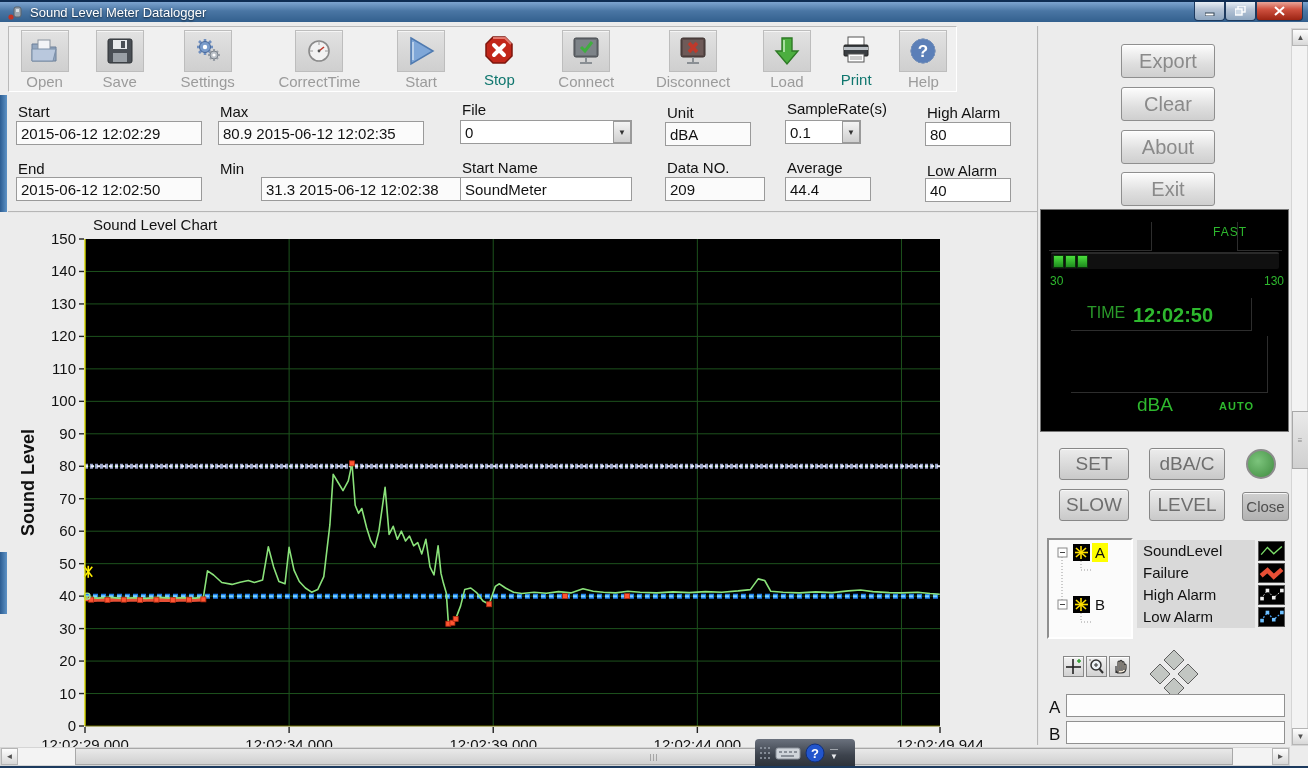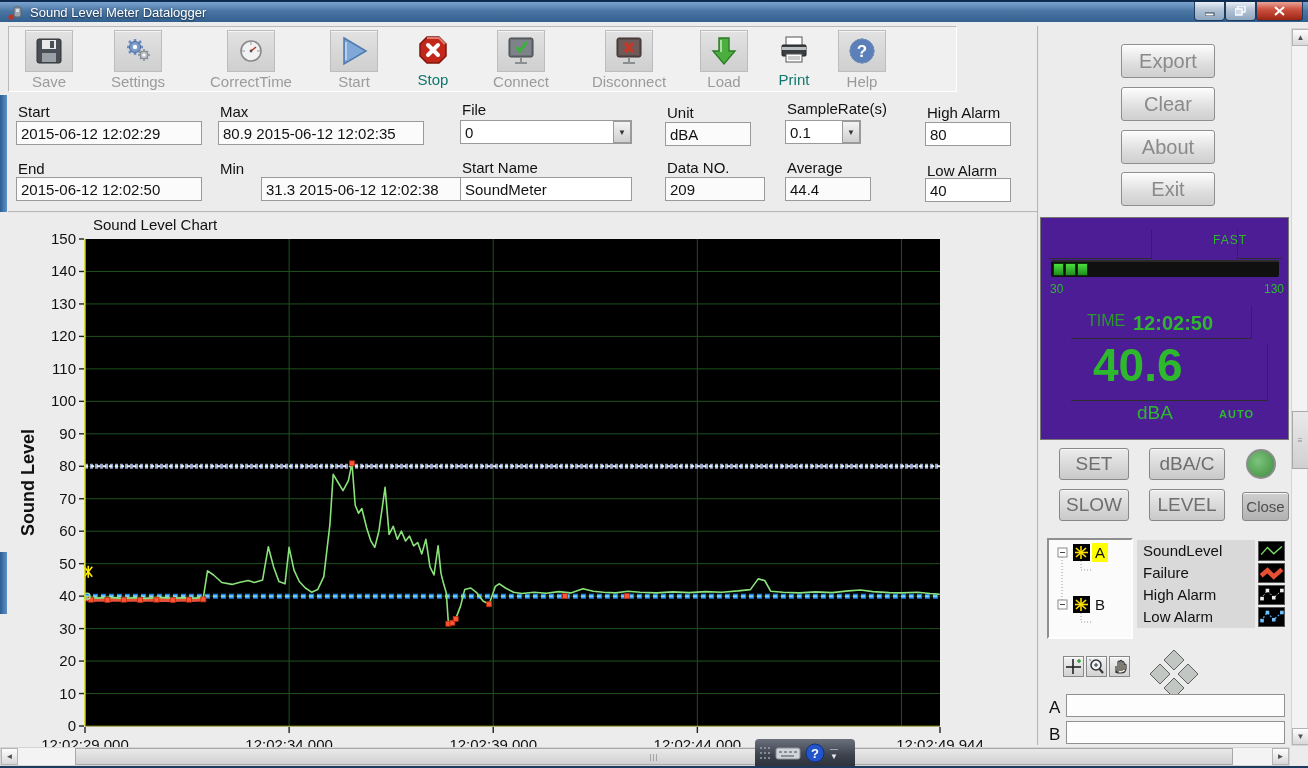--- a/index.html
+++ b/index.html
@@ -33,21 +33,21 @@
     border:1px solid #9a9a9a;display:flex;align-items:center;justify-content:center;font-size:8px;color:#333;box-sizing:border-box;}
   
   .bigbtn{position:absolute;width:92px;height:32px;border:1px solid #8f8f8f;border-radius:3px;
     background:linear-gradient(#fdfdfd,#dedede 60%,#cfcfcf);color:#8a8a8a;font-size:20px;
     display:flex;align-items:center;justify-content:center;box-shadow:inset 0 1px 0 #fff;}
   
   .vdiv{width:2px;background:linear-gradient(90deg,#9e9e9e,#fff);}
   .hdiv{height:2px;background:linear-gradient(#9e9e9e,#fff);}
   .bluesliver{width:7px;background:linear-gradient(90deg,#2c5d92,#5e93c6);}
   
-  .meter{left:1040px;top:217px;width:249px;height:223px;background:#4c1d95;border:1px solid #777;box-sizing:border-box;padding-left:28px;}
+  .meter{left:1040px;top:209px;width:249px;height:223px;background:#000000;border:1px solid #777;box-sizing:border-box;padding-left:28px;}
   .meter .groove{position:absolute;border:1px solid #2d2d2d;}
   .grn{color:#2eb82e;}
   .meter-bar{position:absolute;left:10px;top:42px;width:228px;height:17px;background:#101010;
     border-top:2px solid #2a2a2a;border-radius:2px;display:flex;align-items:center;padding-left:2px;box-sizing:border-box;}
   .seg{width:11px;height:13px;margin-right:1px;background:linear-gradient(#4ade3c,#1f8c1f);border:1px solid #0a330a;box-sizing:border-box;}
   
   .gbtn{position:absolute;border:1px solid #878787;border-radius:3px;color:#6e6e6e;
     background:linear-gradient(#ececec,#c9c9c9);box-shadow:inset 0 1px 0 #f8f8f8;
     display:flex;align-items:center;justify-content:center;font-size:19px;}
   
@@ -95,20 +95,30 @@
       </div>
     <div class="capbtn close">
         <svg width="11" height="10">
           <path d="M1 1 L10 9 M10 1 L1 9" stroke="#fff" stroke-width="2"></path>
         </svg>
       </div>
   </div>
 </div>
 
 <div class="abs toolpanel">
+  <div class="tbtn" style="width:72px">
+    <div class="iconwrap boxed">
+        <svg width="30" height="26" viewBox="0 0 30 26">
+          <path d="M2 6 h10 l2 3 h12 v14 h-24 z" fill="#93a7c0" stroke="#6b7f98"></path>
+          <rect x="8" y="2" width="12" height="14" fill="#f2f4f7" stroke="#8a94a0"></rect>
+          <path d="M2 11 h24 l-3 12 h-21 z" fill="#b9c8dd" stroke="#7b8fa8"></path>
+        </svg>
+      </div>
+    <div class="lbl">Open</div>
+  </div>
   <div class="tbtn" style="width:80px">
     <div class="iconwrap boxed">
         <svg width="26" height="26" viewBox="0 0 26 26">
           <rect x="1" y="1" width="24" height="24" rx="2" fill="#4a4f55" stroke="#2e3236"></rect>
           <rect x="6" y="2" width="14" height="9" fill="#e8eaec"></rect>
           <rect x="14" y="3" width="4" height="7" fill="#4a4f55"></rect>
           <rect x="6" y="15" width="14" height="9" fill="#9aa0a6"></rect>
         </svg>
       </div>
     <div class="lbl">Save</div>
@@ -369,21 +379,20 @@
     <span class="seg"></span>
     <span class="seg"></span>
     <span class="seg"></span>
   </div>
   <div class="abs grn" style="left:9px;top:64px;font-size:12px">30</div>
   <div class="abs grn" style="right:4px;top:64px;font-size:12px">130</div>
   <div class="groove" style="left:30px;top:88px;width:180px;height:32px;border-top:none;border-left:none"></div>
   <div class="abs" style="left:46px;top:94px;font-size:16px;color:#2a9a2a">TIME</div>
   <div class="abs grn" style="left:92px;top:94px;font-size:20px;font-weight:bold">12:02:50</div>
   <div class="groove" style="left:30px;top:126px;width:196px;height:56px;border-top:none;border-left:none"></div>
-  <div class="abs grn" style="left:52px;top:120px;font-size:46px;font-weight:bold">40.6</div>
   <div class="abs grn" style="left:96px;top:184px;font-size:19px">dBA</div>
   <div class="abs grn" style="left:178px;top:190px;font-size:11px;font-weight:bold;letter-spacing:1px">AUTO</div>
 </div>
 
 <div class="gbtn" style="left:1059px;top:448px;width:68px;height:30px">SET</div>
 <div class="gbtn" style="left:1149px;top:448px;width:74px;height:30px">dBA/C</div>
 <div class="abs" style="left:1246px;top:449px;width:30px;height:30px;border-radius:50%;border:2px solid #8c8c8c;background:radial-gradient(circle at 10px 10px,#7cc47c,#3f8b3f);box-sizing:border-box"></div>
 <div class="gbtn" style="left:1059px;top:489px;width:68px;height:30px">SLOW</div>
 <div class="gbtn" style="left:1149px;top:489px;width:74px;height:30px">LEVEL</div>
 <div class="gbtn" style="left:1242px;top:492px;width:45px;height:27px;font-size:15px;background:linear-gradient(#cfcfcf,#b2b2b2);color:#4e4e4e">Close</div>

